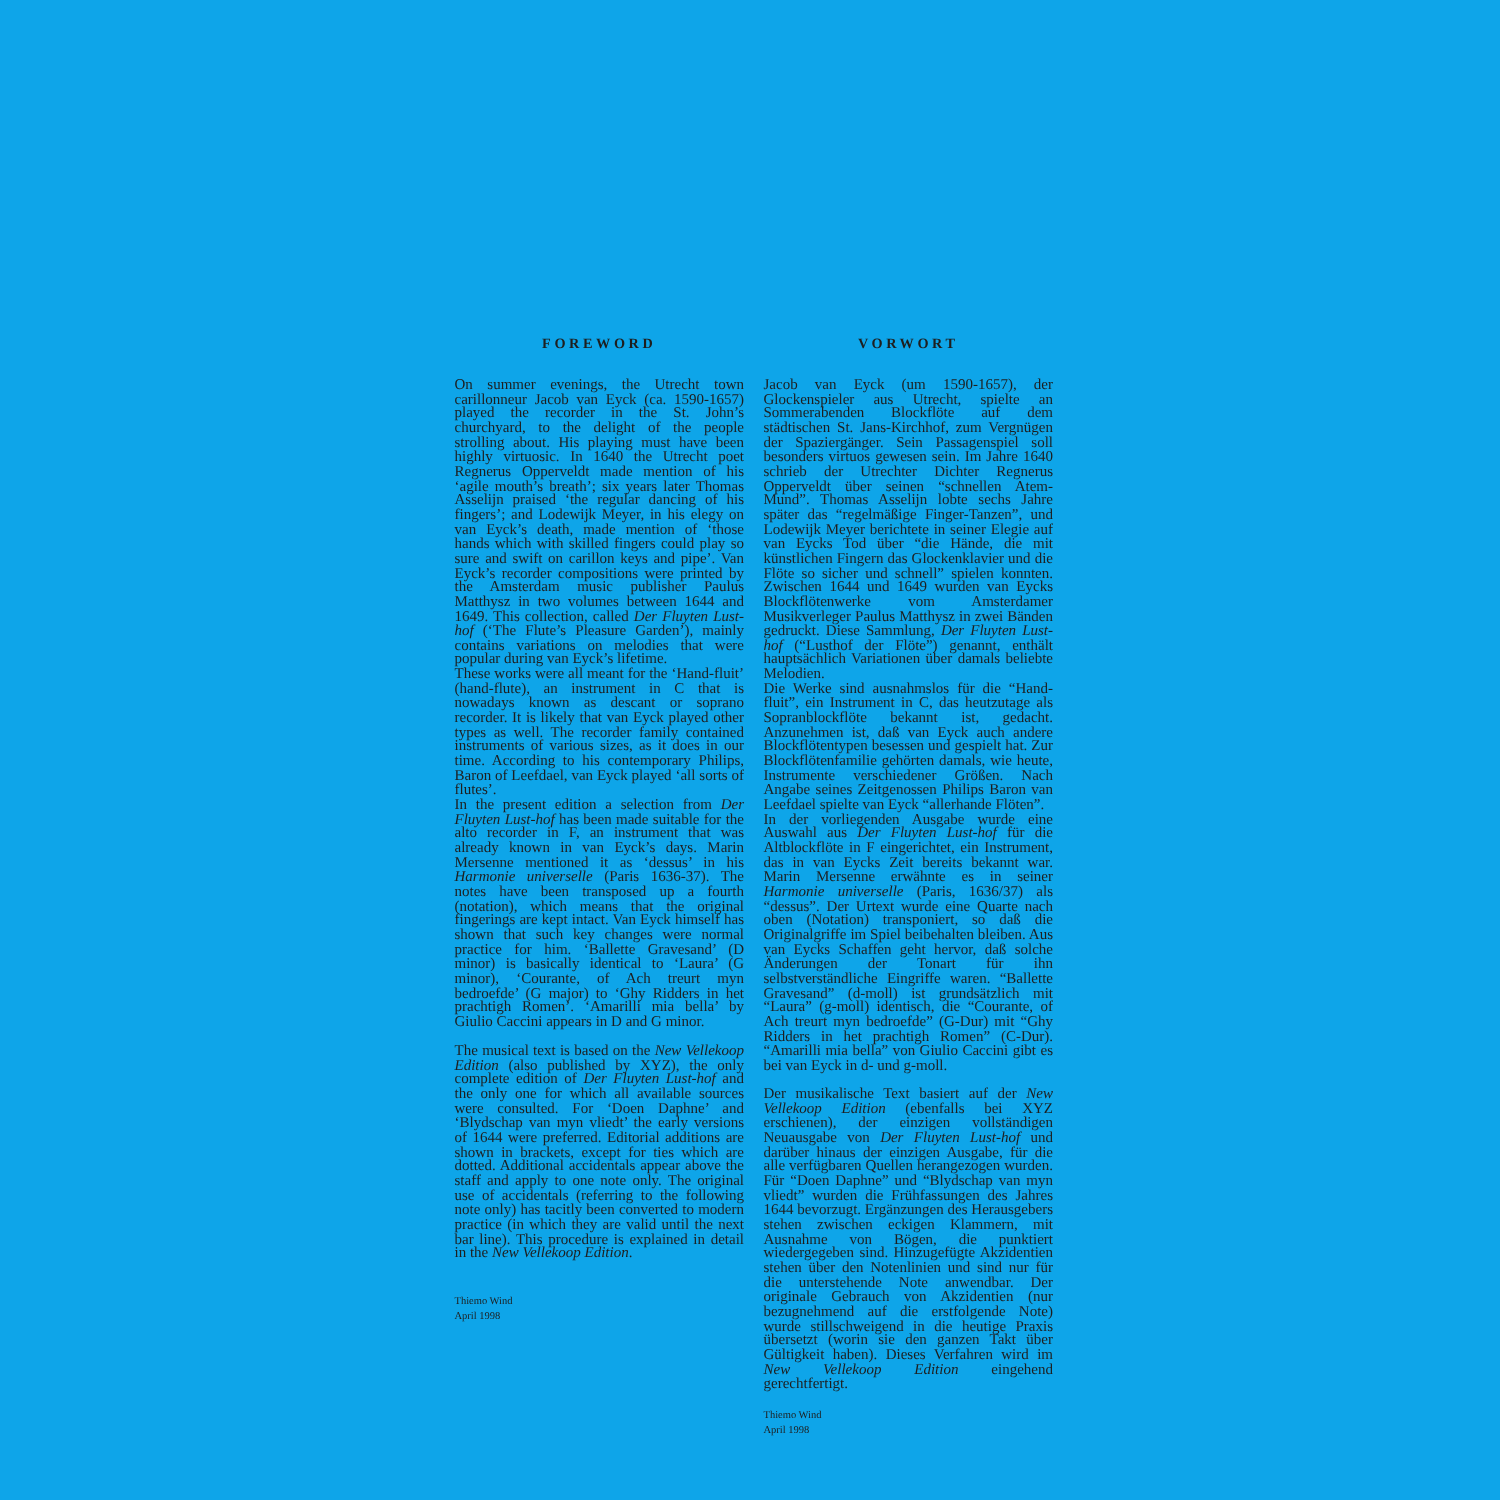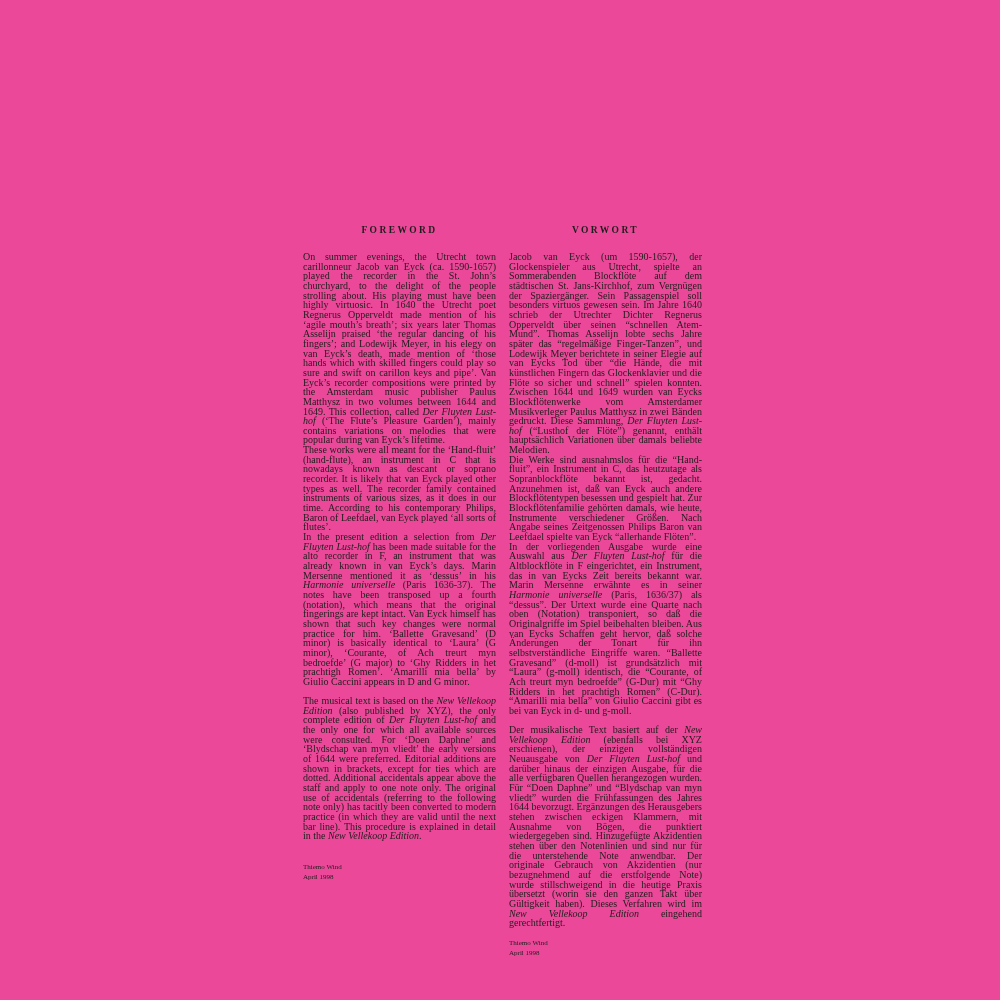--- a/index.html
+++ b/index.html
@@ -1,20 +1,20 @@
 <!DOCTYPE html>
 <html><head>
 <meta charset="utf-8">
 <style>
   html, body { margin: 0; padding: 0; background: #ffffff; }
   .page {
     position: relative;
     width: 1000px;
     height: 1000px;
-    background: #ec4899;
+    background: #0ea5e9;
     font-family: "Liberation Serif", "DejaVu Serif", serif;
     color: #1e1e1e;
     overflow: hidden;
   }
   .columns {
     position: absolute;
     left: 303px;
     top: 225px;
     width: 400px;
     display: flex;

